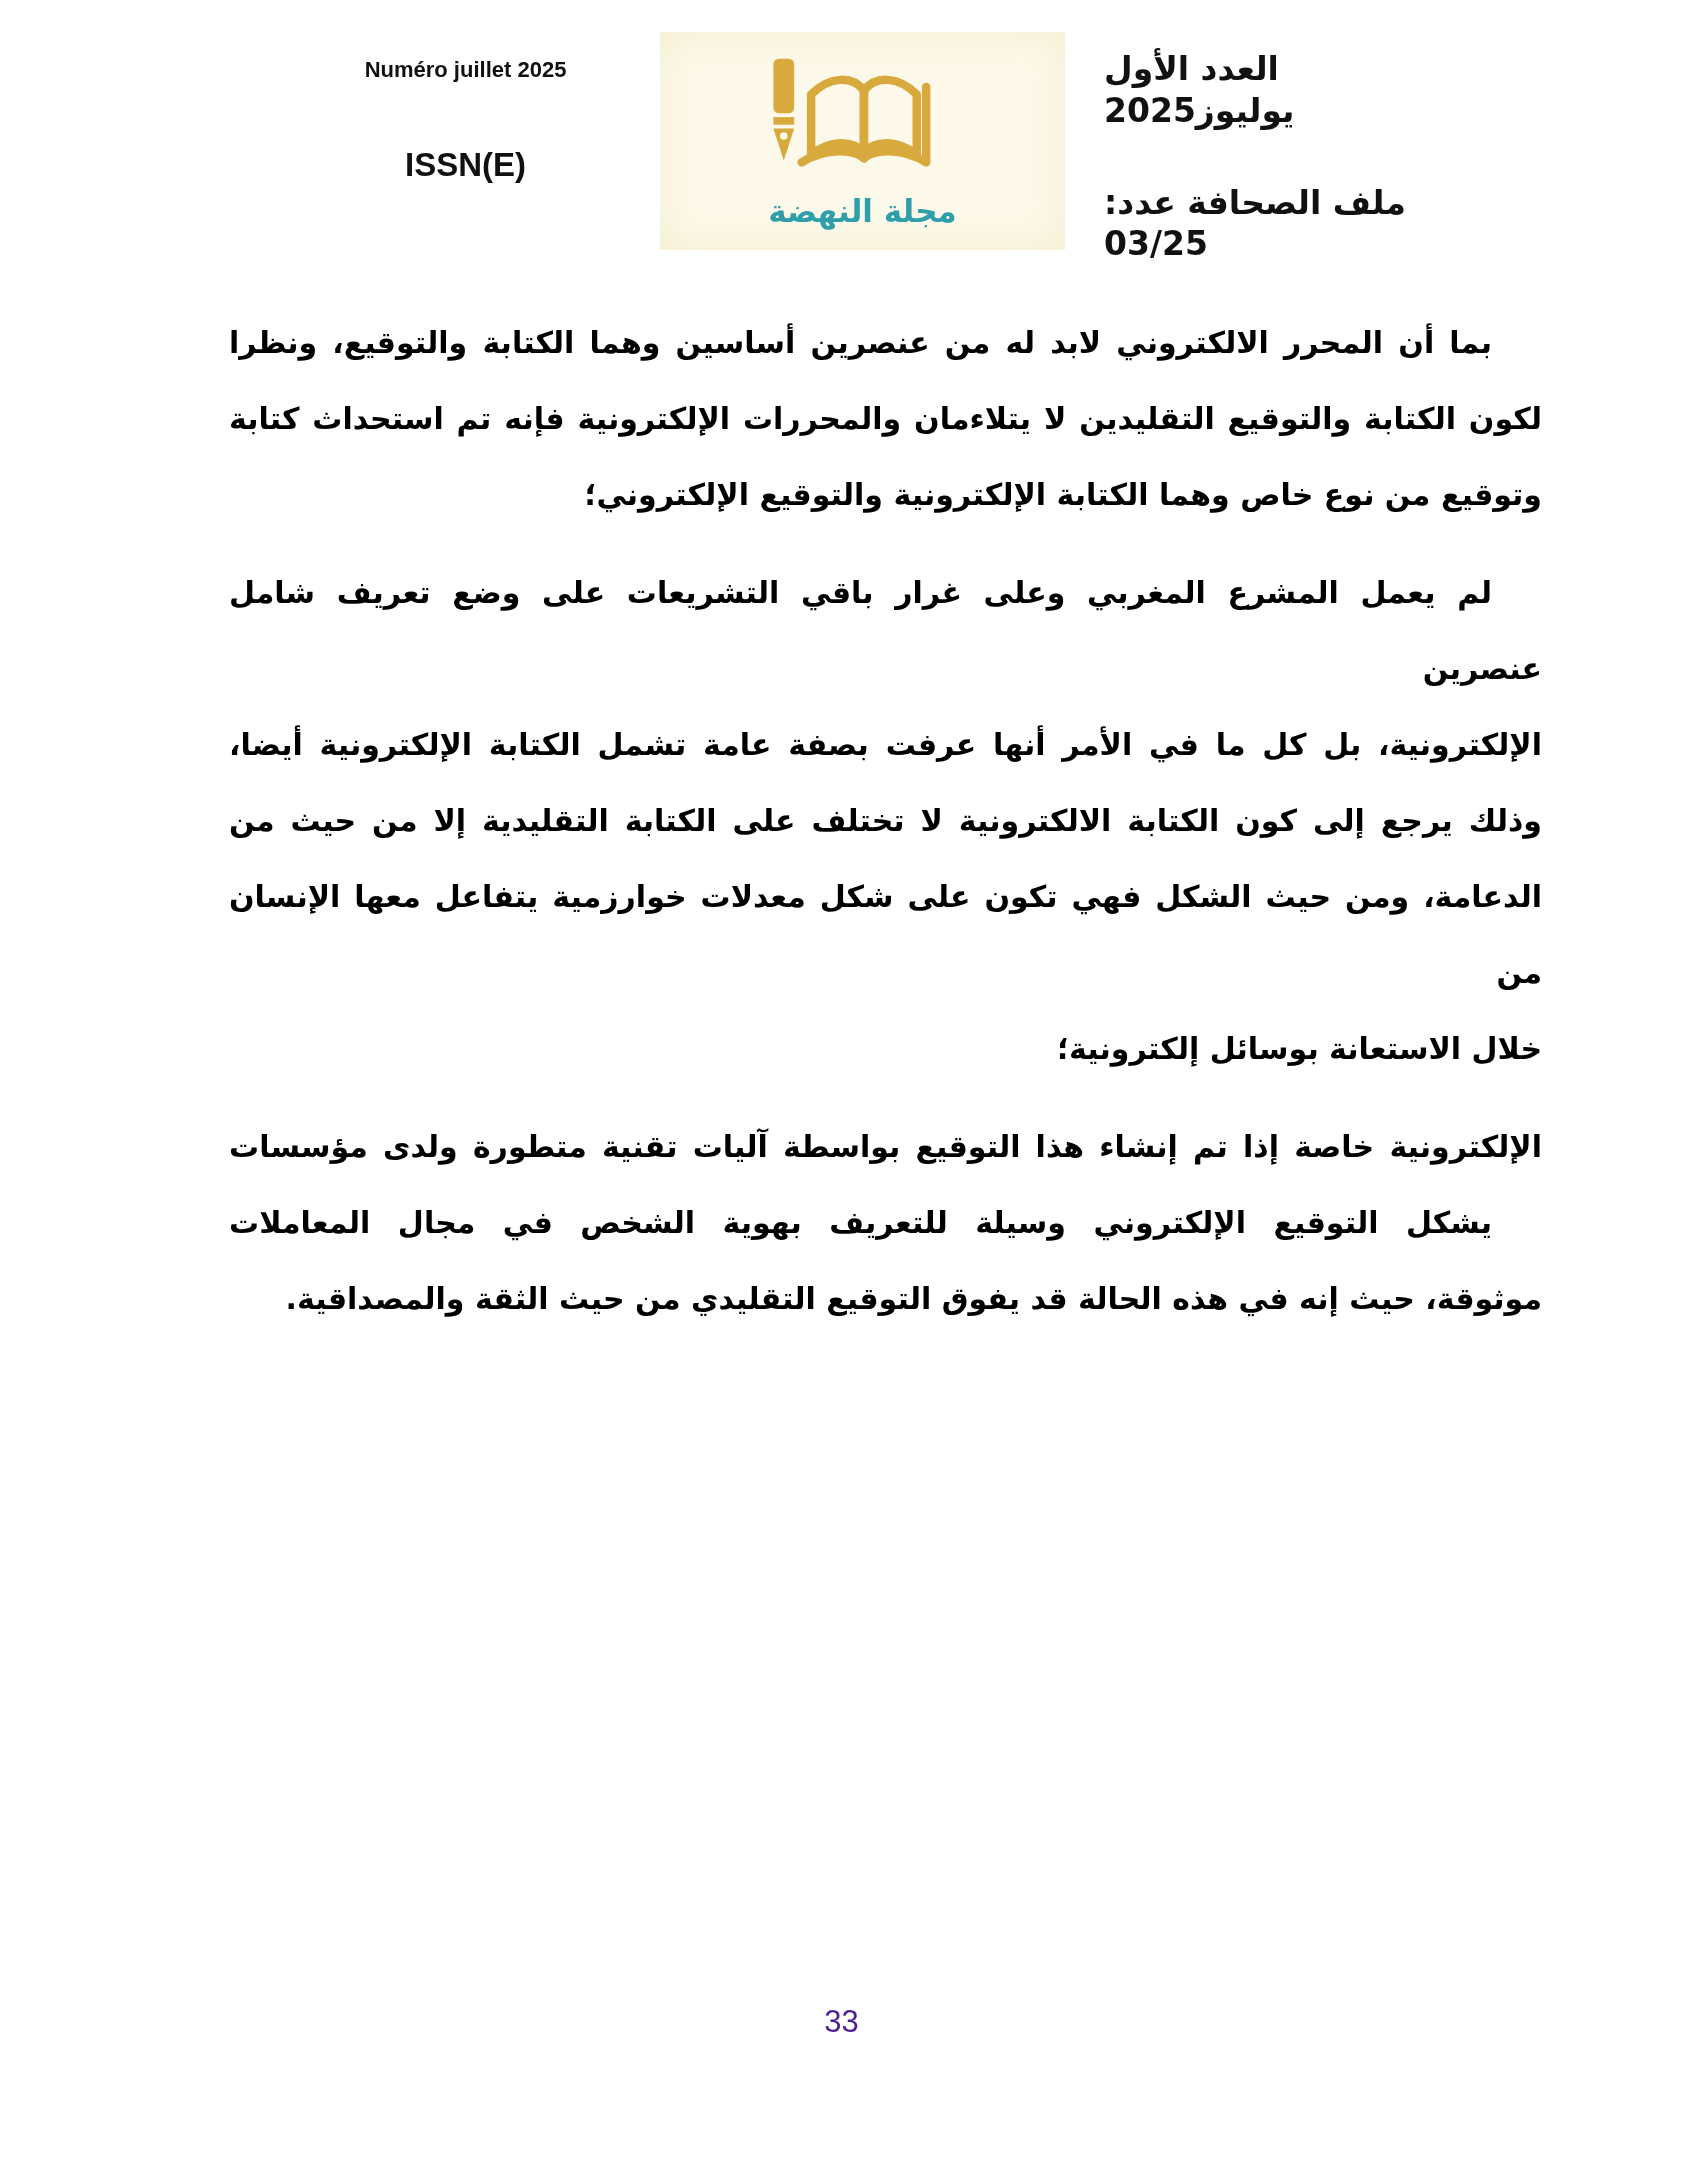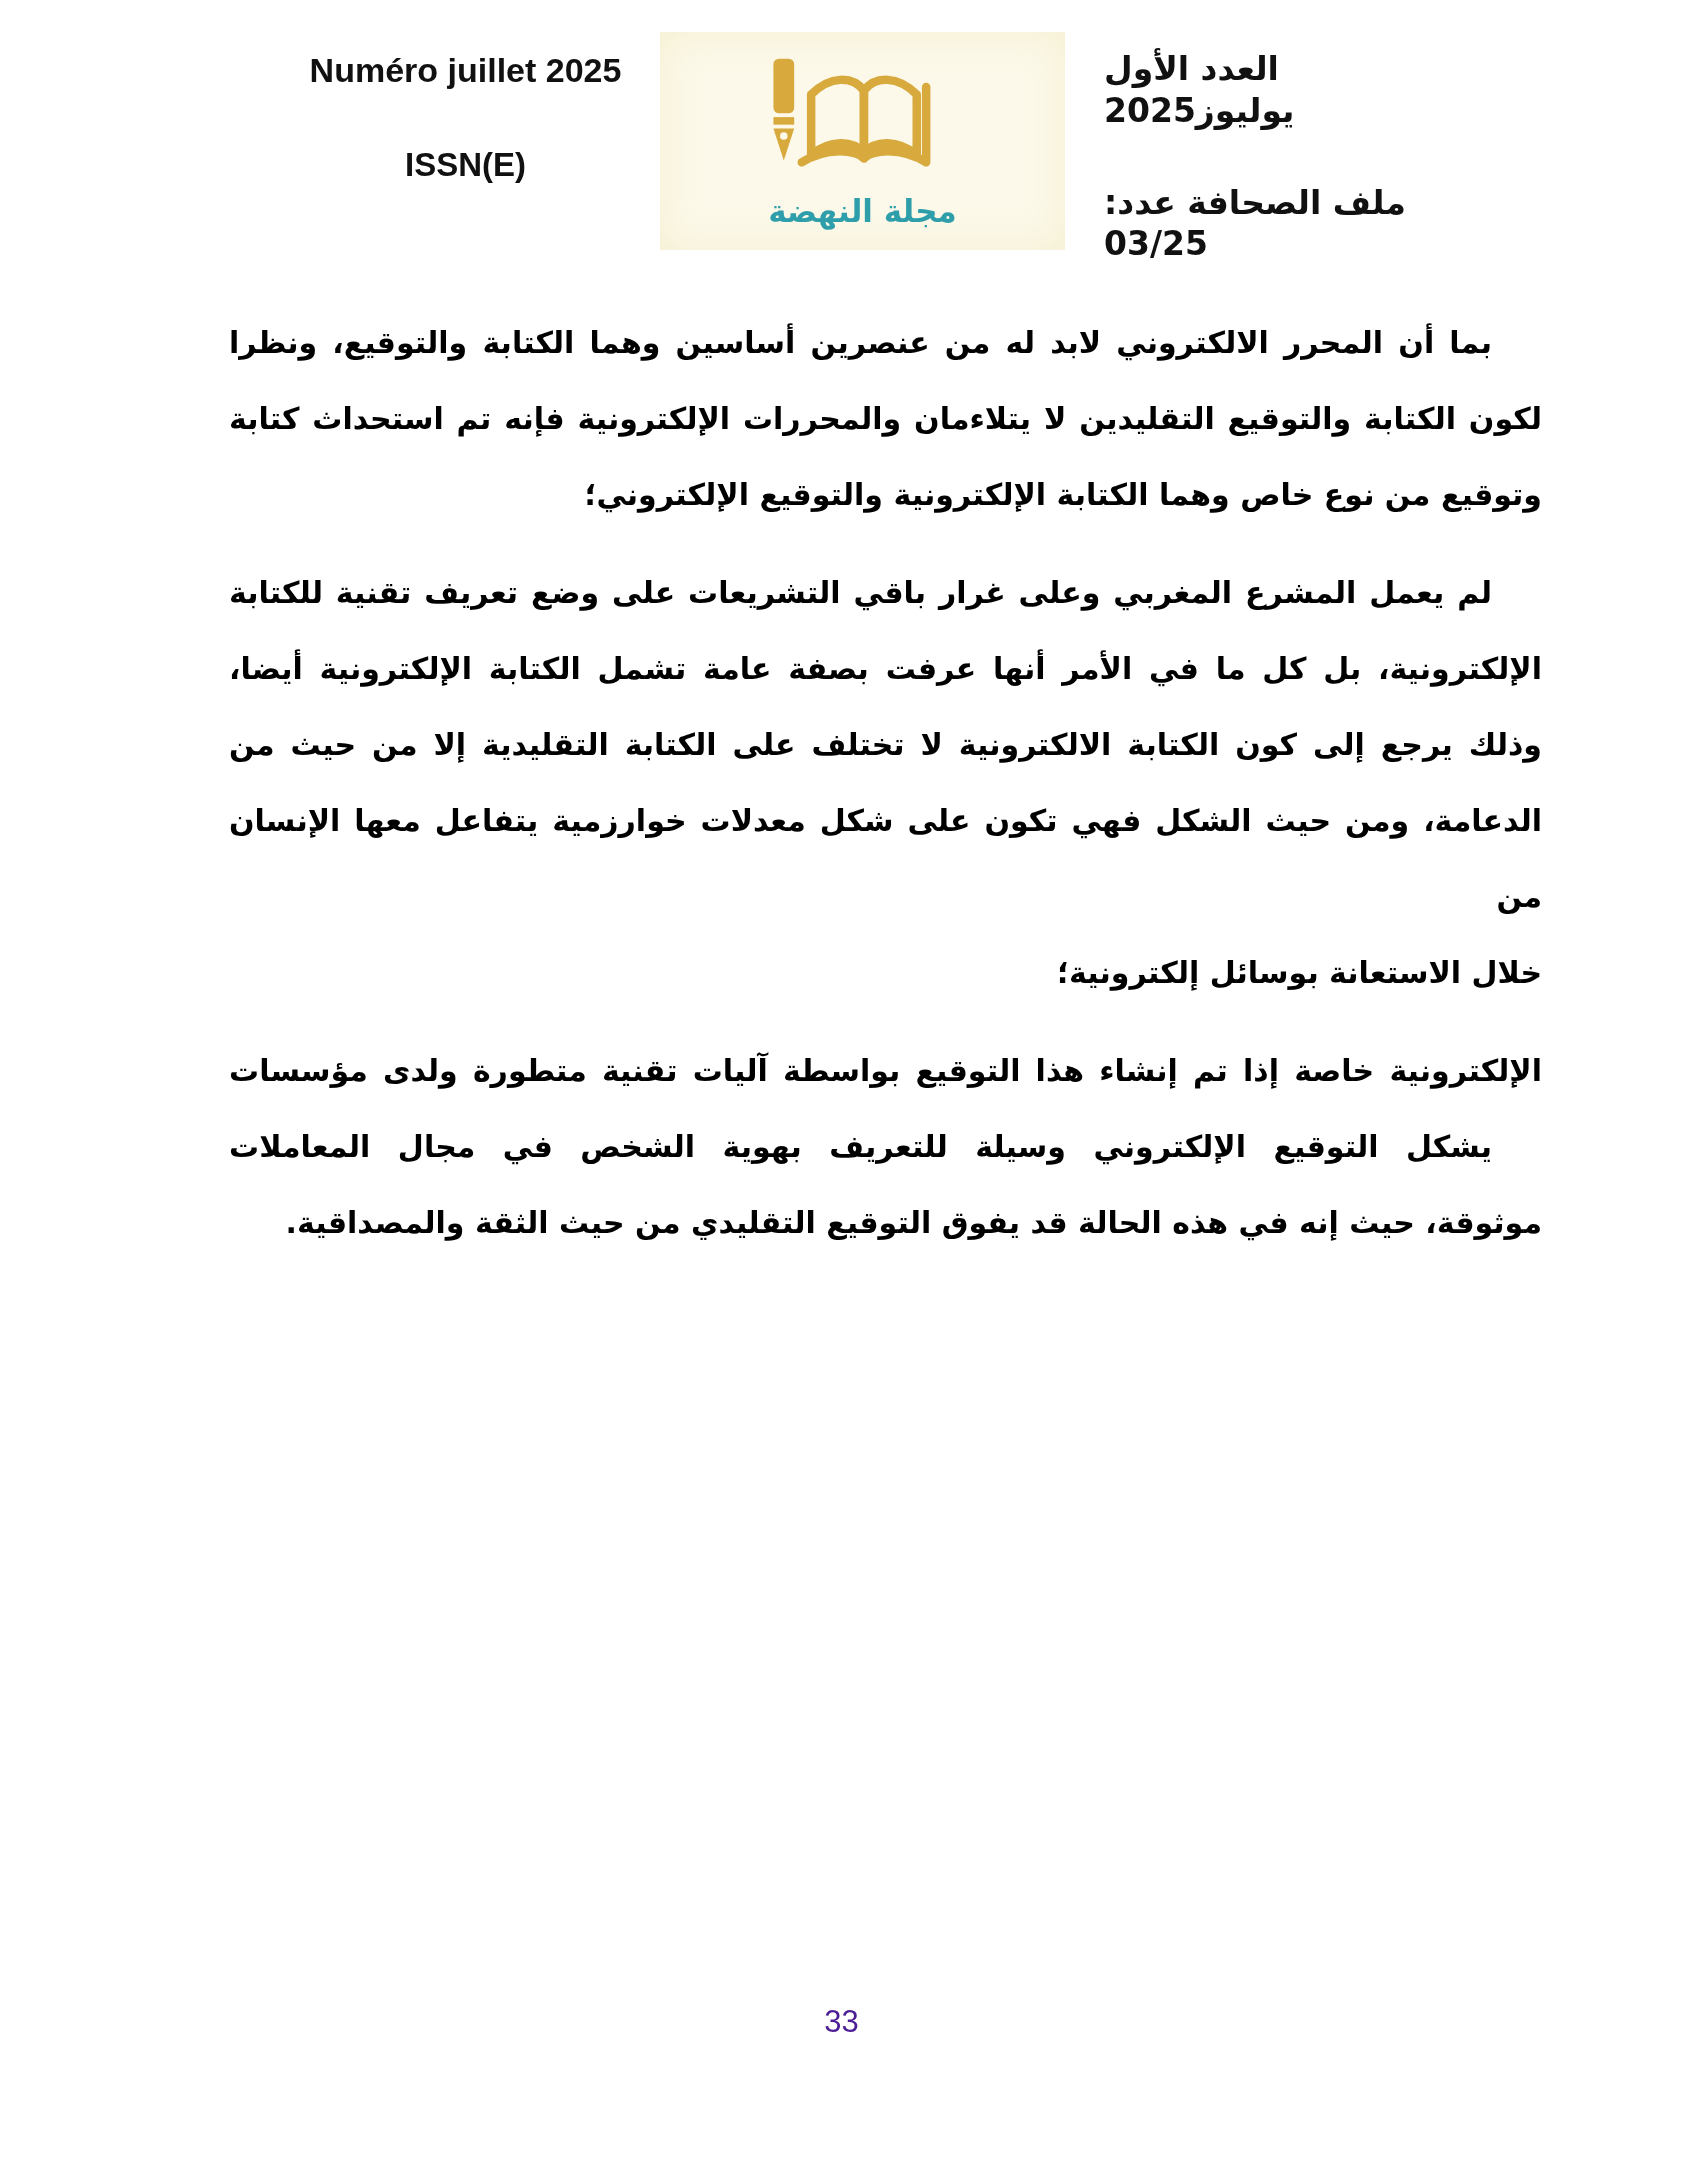--- a/index.html
+++ b/index.html
@@ -20,21 +20,21 @@
   .header-left {
     position: absolute;
     left: 297px;
     top: 50px;
     width: 337px;
     text-align: center;
     color: #111111;
   }
   .fr-issue {
     font-weight: 700;
-    font-size: 34px;
+    font-size: 22px;
     line-height: 40px;
     font-family: "Liberation Sans", sans-serif;
   }
   .issn {
     margin-top: 55px;
     font-weight: 700;
     font-size: 33px;
     line-height: 40px;
     font-family: "Liberation Sans", sans-serif;
   }
@@ -156,21 +156,21 @@
 
   <main class="article-body">
 
     <div class="para">
       <div class="line first">بما أن المحرر الالكتروني لابد له من عنصرين أساسين وهما الكتابة والتوقيع، ونظرا</div>
       <div class="line">لكون الكتابة والتوقيع التقليدين لا يتلاءمان والمحررات الإلكترونية فإنه تم استحداث كتابة</div>
       <div class="line last">وتوقيع من نوع خاص وهما الكتابة الإلكترونية والتوقيع الإلكتروني؛</div>
     </div>
 
     <div class="para">
-      <div class="line first">لم  يعمل المشرع المغربي وعلى غرار باقي التشريعات على وضع تعريف تقنية للكتابة</div>
+      <div class="line first">لم  يعمل المشرع المغربي وعلى غرار باقي التشريعات على وضع تعريف شامل عنصرين</div>
       <div class="line">الإلكترونية، بل كل ما في الأمر أنها عرفت بصفة عامة تشمل الكتابة الإلكترونية أيضا،</div>
       <div class="line">وذلك يرجع إلى كون الكتابة الالكترونية لا تختلف على الكتابة التقليدية إلا من حيث من</div>
       <div class="line">الدعامة، ومن حيث الشكل فهي تكون على شكل معدلات خوارزمية يتفاعل معها الإنسان من</div>
       <div class="line last">خلال الاستعانة بوسائل إلكترونية؛</div>
     </div>
 
     <div class="para">
       <div class="line">الإلكترونية خاصة إذا تم إنشاء هذا التوقيع بواسطة آليات تقنية متطورة ولدى مؤسسات</div>
       <div class="line first">يشكل التوقيع الإلكتروني وسيلة للتعريف بهوية الشخص في مجال المعاملات</div>
       <div class="line last">موثوقة، حيث إنه في هذه الحالة قد يفوق التوقيع التقليدي من حيث الثقة والمصداقية.</div>

